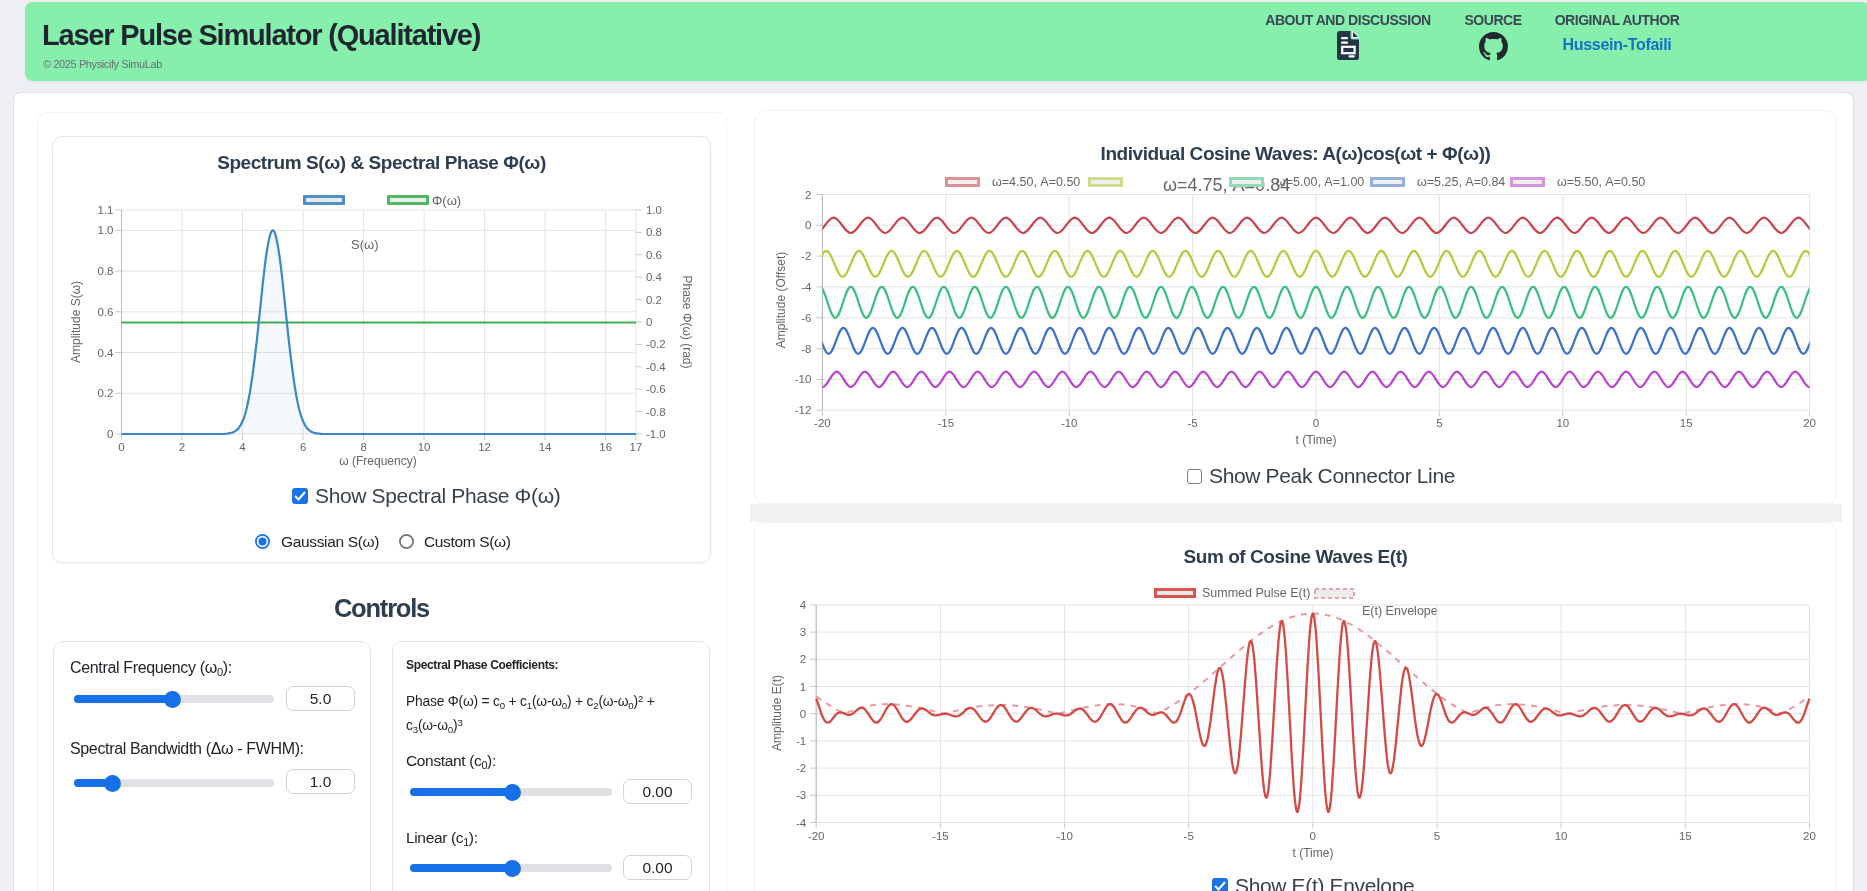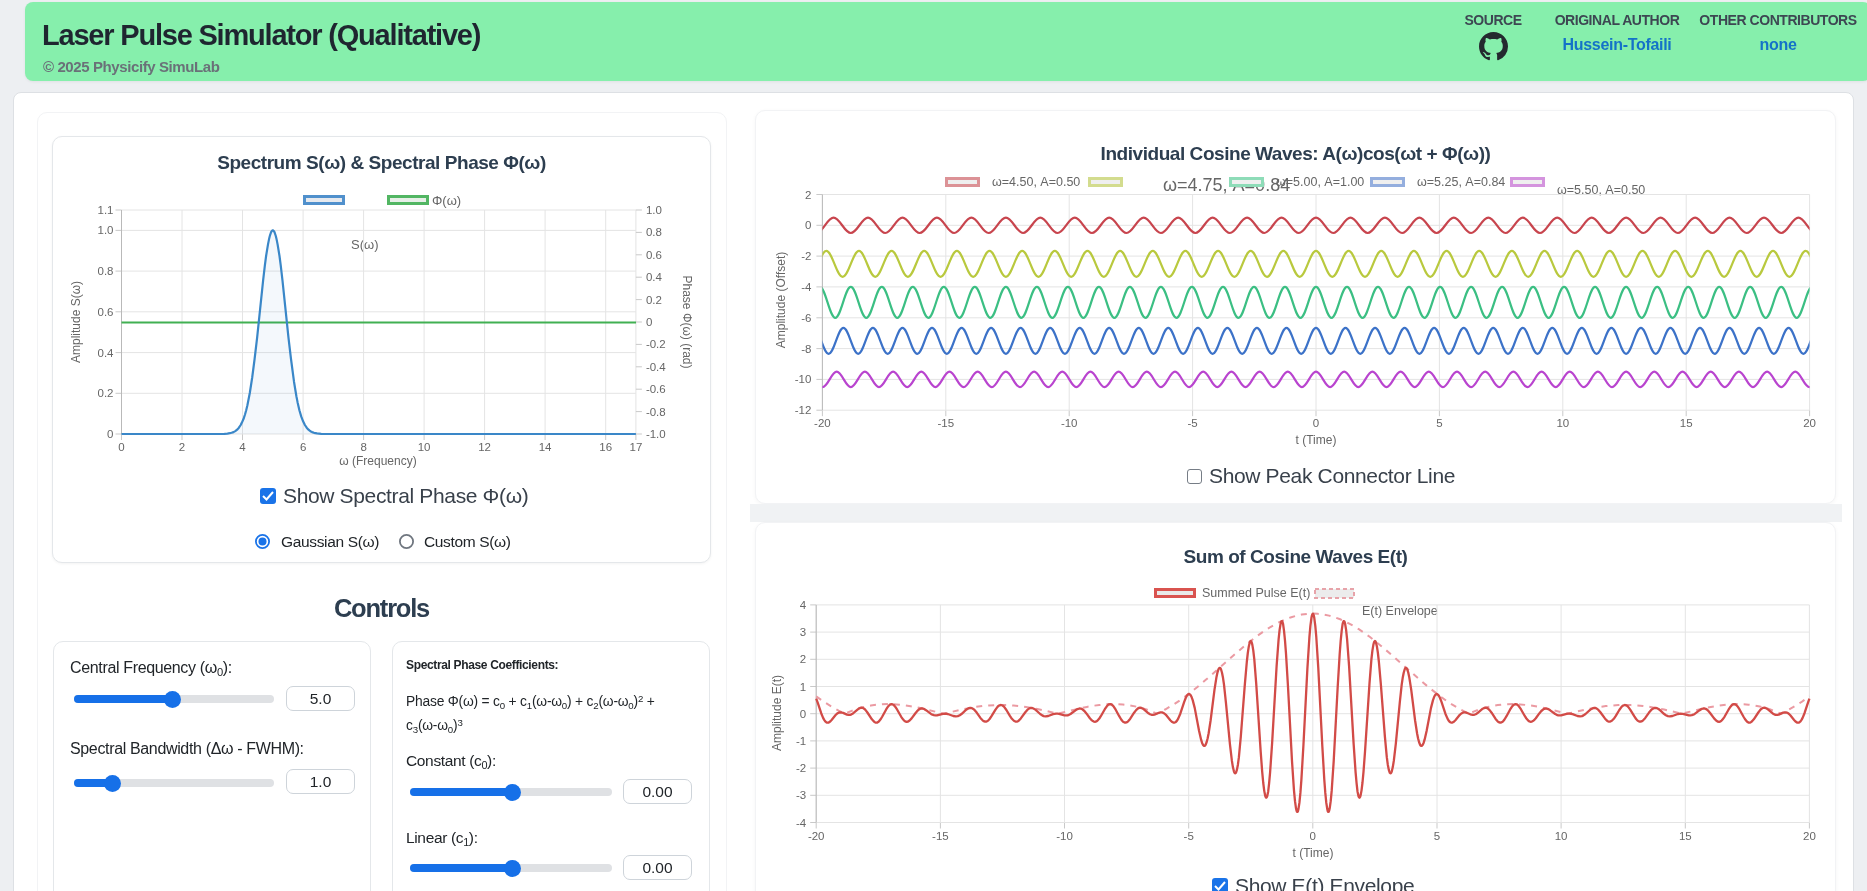--- a/index.html
+++ b/index.html
@@ -1,21 +1,21 @@
 <!DOCTYPE html>
 <html><head>
 <meta charset="utf-8">
 <title>Laser Pulse Simulator (Qualitative)</title>
 <style>
 * { margin:0; padding:0; box-sizing:border-box; }
 html,body { width:1867px; height:891px; overflow:hidden; background:#edeff2; font-family:"Liberation Sans", sans-serif; }
 .abs { position:absolute; }
 #header { position:absolute; left:25px; top:2px; width:1846px; height:79px; background:#86efac; border-radius:8px; box-shadow:0 1px 3px rgba(0,0,0,.06); }
 #h1 { position:absolute; left:17px; top:17px; font-size:29px; font-weight:bold; color:#1f2630; letter-spacing:-1.2px; }
-#sub { position:absolute; left:18px; top:56px; font-size:15px; color:#6a7178; letter-spacing:-0.4px;font-weight:bold; }
+#sub { position:absolute; left:18px; top:56px; font-size:11px; color:#6a7178; letter-spacing:-0.4px; }
 .hcol { position:absolute; top:10px; text-align:center; }
 .hlab { font-size:14px; font-weight:bold; color:#3d4752; letter-spacing:-0.45px; white-space:nowrap; }
 .hlink { font-size:16px; font-weight:bold; color:#1472c8; margin-top:8px; letter-spacing:-0.3px; }
 #main { position:absolute; left:13px; top:92px; width:1841px; height:830px; background:#fff; border:1px solid #dde0e4; border-radius:8px; }
 .panel { position:absolute; background:#fff; border:1px solid #f2f3f5; border-radius:10px; box-shadow:0 1px 4px rgba(0,0,0,.04); }
 #card1 { position:absolute; left:52px; top:136px; width:659px; height:427px; background:#fff; border:1px solid #e4e7ea; border-radius:10px; box-shadow:0 1px 3px rgba(0,0,0,.05); }
 .ctlcard { position:absolute; background:#fff; border:1px solid #e4e7ea; border-radius:10px; }
 .ctitle { position:absolute; font-size:19px; font-weight:bold; color:#2d3e50; text-align:center; white-space:nowrap; letter-spacing:-0.45px; }
 svg text { font-family:"Liberation Sans", sans-serif; }
 .gl { stroke:#e4e4e4; stroke-width:1; }
@@ -36,33 +36,40 @@
 .sthumb { position:absolute; width:17px; height:17px; border-radius:50%; background:#1670e8; top:-4.5px; }
 .numin { position:absolute; width:69px; height:25px; border:1px solid #ced4da; border-radius:7px; background:#fff; font-size:15.5px; color:#212529; text-align:center; line-height:23px; }
 .ctllab { position:absolute; font-size:16px; color:#212529; white-space:nowrap; letter-spacing:-0.35px; }
 sub, sup { font-size:70%; line-height:0; } sub { vertical-align:baseline; position:relative; top:0.28em; } sup { vertical-align:baseline; position:relative; top:-0.45em; }
 </style>
 </head>
 <body>
 <div id="header">
   <div id="h1">Laser Pulse Simulator (Qualitative)</div>
   <div id="sub">© 2025 Physicify SimuLab</div>
+  <div class="hcol" style="left:1228px; width:190px;">
+    <div class="hlab">ABOUT AND DISCUSSION</div>
+    <div style="margin-top:3px;"><svg width="23" height="29" viewBox="0 0 23 29">
+      <path d="M2.8,0 h10.7 v6.2 a2.3,2.3 0 0 0 2.3,2.3 h6.2 v17.7 a2.8,2.8 0 0 1 -2.8,2.8 H2.8 A2.8,2.8 0 0 1 0,26.2 V2.8 A2.8,2.8 0 0 1 2.8,0 z" fill="#253447"></path>
+      <path d="M15.5,0 l6.5,6.5 h-6.5 z" fill="#253447" stroke="#fff" stroke-width="1"></path>
+      <rect x="4" y="6" width="7" height="2.3" fill="#fff" rx="1"></rect>
+      <rect x="4" y="10.5" width="7" height="2.3" fill="#fff" rx="1"></rect>
+      <rect x="5.2" y="15.8" width="12.4" height="6.4" fill="none" stroke="#fff" stroke-width="2.2"></rect>
+      <rect x="11.5" y="24.3" width="6.3" height="2.3" fill="#fff" rx="1"></rect>
+    </svg></div>
+  </div>
   <div class="hcol" style="left:1418px; width:100px;">
     <div class="hlab">SOURCE</div>
     <div style="margin-top:4px;"><svg width="29" height="29" viewBox="0 0 16 16">
       <path fill="#24292f" d="M8 0C3.58 0 0 3.58 0 8c0 3.54 2.29 6.53 5.47 7.59.4.07.55-.17.55-.38 0-.19-.01-.82-.01-1.49-2.01.37-2.53-.49-2.69-.94-.09-.23-.48-.94-.82-1.13-.28-.15-.68-.52-.01-.53.63-.01 1.08.58 1.23.82.72 1.21 1.87.87 2.33.66.07-.52.28-.87.51-1.07-1.78-.2-3.64-.89-3.64-3.95 0-.87.31-1.59.82-2.15-.08-.2-.36-1.02.08-2.12 0 0 .67-.21 2.2.82.64-.18 1.32-.27 2-.27s1.36.09 2 .27c1.53-1.04 2.2-.82 2.2-.82.44 1.1.16 1.92.08 2.12.51.56.82 1.27.82 2.15 0 3.07-1.87 3.75-3.65 3.95.29.25.54.73.54 1.48 0 1.07-.01 1.93-.01 2.2 0 .21.15.46.55.38A8.01 8.01 0 0 0 16 8c0-4.42-3.58-8-8-8z"></path>
     </svg></div>
   </div>
   <div class="hcol" style="left:1518px; width:148px;">
     <div class="hlab">ORIGINAL AUTHOR</div>
     <div class="hlink">Hussein-Tofaili</div>
-  </div>
-  <div class="hcol" style="left:1666px; width:174px;">
-    <div class="hlab">OTHER CONTRIBUTORS</div>
-    <div class="hlink">none</div>
   </div>
 </div>
 
 <div id="main"></div>
 
 <div class="panel" style="left:37px; top:112px; width:690px; height:800px; box-shadow:none;"></div>
 <div class="panel" style="left:755px; top:110px; width:1081px; height:394px;"></div>
 <div class="abs" style="left:750px; top:504px; width:1092px; height:18px; background:#f0f2f4;"></div>
 <div class="panel" style="left:755px; top:522px; width:1081px; height:390px;"></div>
 
@@ -148,21 +155,21 @@
 <line x1="581.9" y1="294.0" x2="587.9" y2="294.0" class="tk"></line>
 <text x="591.9" y="298.0" class="tl">-1.0</text>
 <line x1="67.5" y1="70.0" x2="67.5" y2="294.0" class="bd"></line>
 <text transform="translate(26,182) rotate(-90)" class="at" text-anchor="middle">Amplitude S(ω)</text>
 <text transform="translate(629,182) rotate(90)" class="at" text-anchor="middle">Phase Φ(ω) (rad)</text>
 <text x="324" y="325" class="at" text-anchor="middle" font-size="13">ω (Frequency)</text>
 <line x1="67.5" y1="182.6" x2="582" y2="182.6" stroke="#41b052" stroke-width="2"></line>
 <polygon points="67.5,294.0 67.5,294.0 159.5,294.0 170.4,293.8 173.4,293.6 175.8,293.2 177.6,292.8 179.5,292.1 181.3,291.1 182.5,290.2 183.7,289.1 184.9,287.7 186.7,285.0 187.9,282.6 189.8,278.2 191.0,274.5 192.2,270.2 193.4,265.2 195.8,253.0 198.2,237.5 200.6,219.0 203.1,197.8 209.1,140.7 210.9,125.2 212.1,116.0 214.0,104.4 215.2,98.4 215.8,96.0 217.0,92.4 217.6,91.3 218.2,90.6 218.8,90.4 219.4,90.6 220.0,91.3 220.6,92.4 221.8,96.0 222.4,98.4 223.6,104.4 225.5,116.0 226.7,125.2 228.5,140.7 234.5,197.8 237.0,219.0 240.0,241.7 242.4,256.3 243.6,262.4 245.4,270.2 247.2,276.4 249.1,281.3 250.9,285.0 252.7,287.7 254.5,289.7 255.7,290.7 256.9,291.5 258.1,292.1 260.0,292.8 263.0,293.4 267.2,293.8 273.9,294.0 581.9,294.0 581.9,294.0" fill="rgba(58,135,200,0.055)"></polygon>
 <polyline points="67.5,294.0 159.5,294.0 170.4,293.8 173.4,293.6 175.8,293.2 177.6,292.8 179.5,292.1 181.3,291.1 182.5,290.2 183.7,289.1 184.9,287.7 186.7,285.0 187.9,282.6 189.8,278.2 191.0,274.5 192.2,270.2 193.4,265.2 195.8,253.0 198.2,237.5 200.6,219.0 203.1,197.8 209.1,140.7 210.9,125.2 212.1,116.0 214.0,104.4 215.2,98.4 215.8,96.0 217.0,92.4 217.6,91.3 218.2,90.6 218.8,90.4 219.4,90.6 220.0,91.3 220.6,92.4 221.8,96.0 222.4,98.4 223.6,104.4 225.5,116.0 226.7,125.2 228.5,140.7 234.5,197.8 237.0,219.0 240.0,241.7 242.4,256.3 243.6,262.4 245.4,270.2 247.2,276.4 249.1,281.3 250.9,285.0 252.7,287.7 254.5,289.7 255.7,290.7 256.9,291.5 258.1,292.1 260.0,292.8 263.0,293.4 267.2,293.8 273.9,294.0 581.9,294.0" fill="none" stroke="#3a87c8" stroke-width="2.2" stroke-linejoin="round"></polyline>
 </svg>
-<div class="ckrow" style="left:260px; top:484px;">
+<div class="ckrow" style="left:292px; top:484px;">
   <div class="ckbox">
       <svg width="12" height="10" viewBox="0 0 12 10">
         <polyline points="1,5 4.5,8.5 11,1" fill="none" stroke="#fff" stroke-width="2"></polyline>
       </svg>
     </div>
   <div class="cklab">Show Spectral Phase Φ(ω)</div>
 </div>
 
 <div class="abs" style="left:255px; top:534px;">
   <svg width="15" height="15">
@@ -214,21 +221,21 @@
 <div class="ctitle" style="left:755px; top:137px; width:1081px;margin-top:6px;">Individual Cosine Waves: A(ω)cos(ωt + Φ(ω))</div>
 <div class="legbox" style="left:945px; top:177px; width:35px; border:3px solid #dc9296; background:#efefef;"></div>
 <div class="leglab" style="left:992px; top:175px; font-size:12.5px;">ω=4.50, A=0.50</div>
 <div class="legbox" style="left:1088px; top:177px; width:35px; border:3px solid #d3dc8e; background:#efefef;"></div>
 <div class="leglab" style="left:1135px; top:175px; font-size:18px;margin-left:28px;">ω=4.75, A=0.84</div>
 <div class="legbox" style="left:1229px; top:177px; width:35px; border:3px solid #8edcb8; background:#efefef;"></div>
 <div class="leglab" style="left:1276px; top:175px; font-size:12.5px;">ω=5.00, A=1.00</div>
 <div class="legbox" style="left:1370px; top:177px; width:35px; border:3px solid #94aede; background:#efefef;"></div>
 <div class="leglab" style="left:1417px; top:175px; font-size:12.5px;">ω=5.25, A=0.84</div>
 <div class="legbox" style="left:1510px; top:177px; width:35px; border:3px solid #d494de; background:#efefef;"></div>
-<div class="leglab" style="left:1557px; top:175px; font-size:12.5px;margin-top:8px;">ω=5.50, A=0.50</div>
+<div class="leglab" style="left:1557px; top:175px; font-size:12.5px;">ω=5.50, A=0.50</div>
 <svg class="abs" style="left:756px; top:160px;" width="1080" height="300">
 <defs>
       <clipPath id="clip2">
         <rect x="66.4" y="33.5" width="987.2" height="216.5"></rect>
       </clipPath>
     </defs>
 <line x1="66.4" y1="34.5" x2="66.4" y2="250.2" class="gl"></line>
 <line x1="66.4" y1="250.2" x2="66.4" y2="256.2" class="tk"></line>
 <text x="66.4" y="267.2" class="tl tm">-20</text>
 <line x1="189.8" y1="34.5" x2="189.8" y2="250.2" class="gl"></line>

